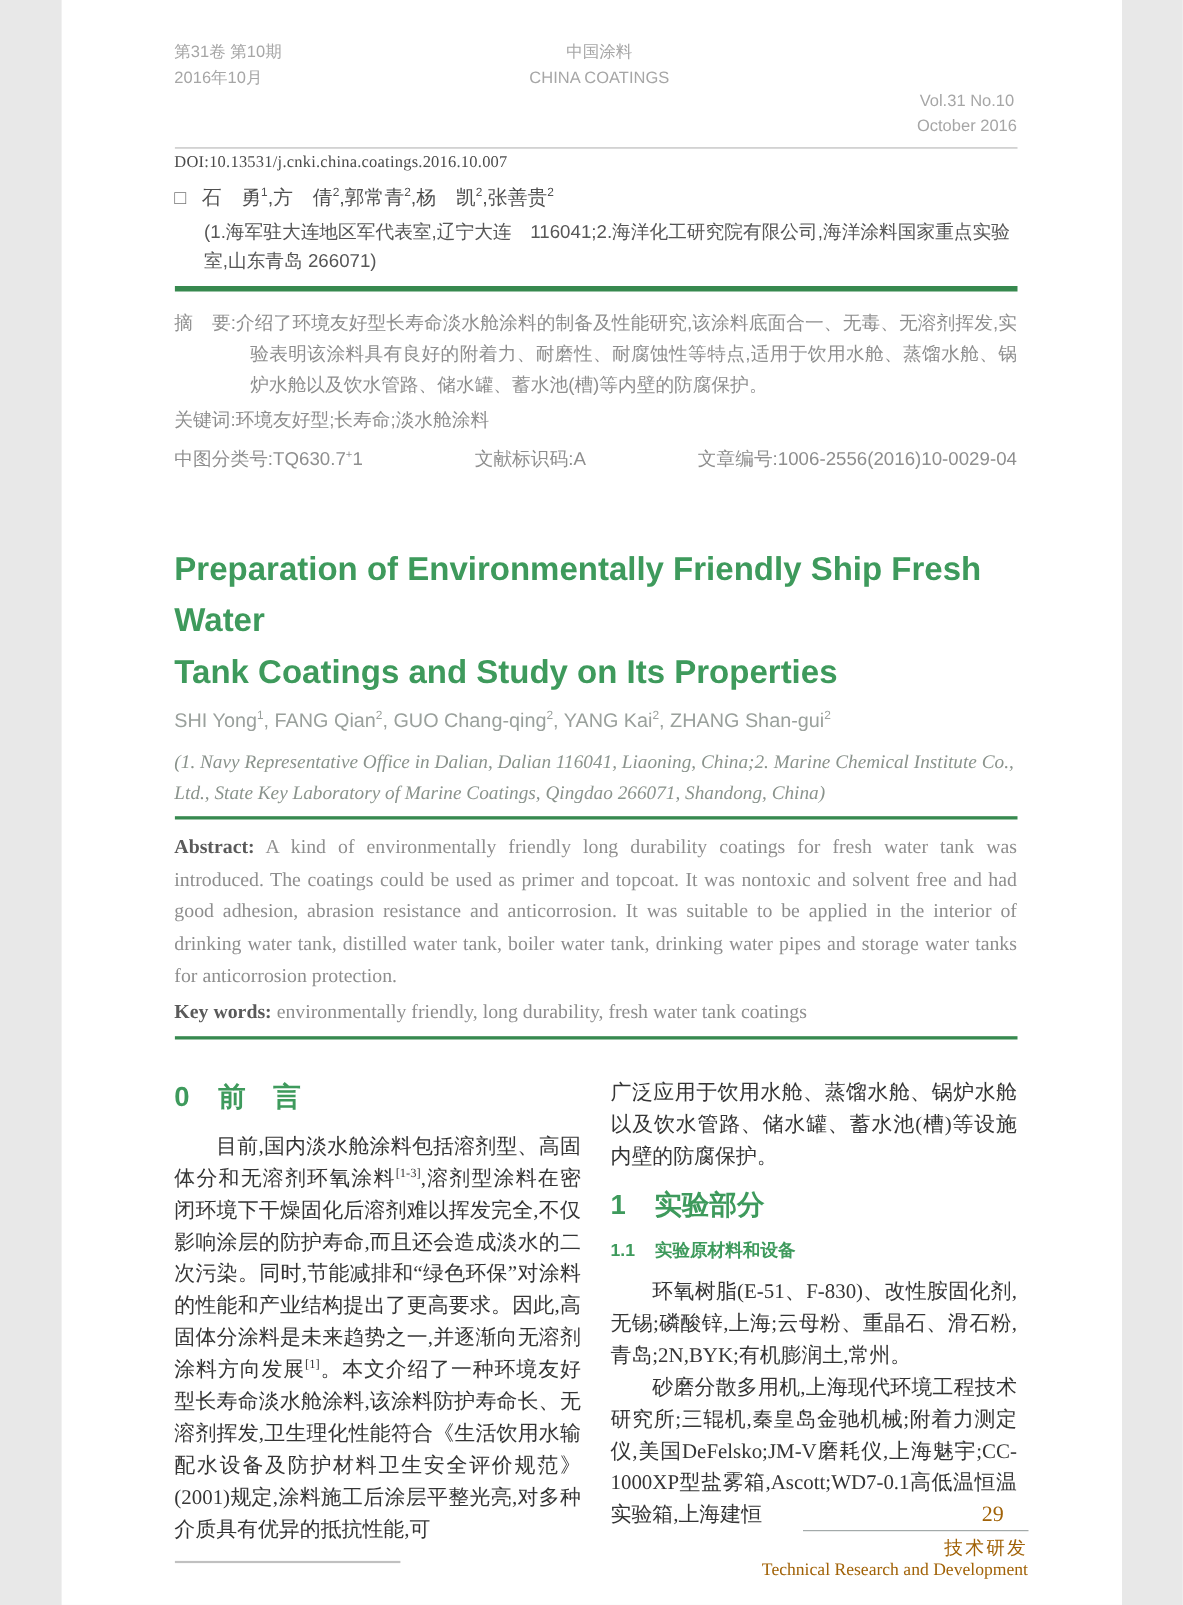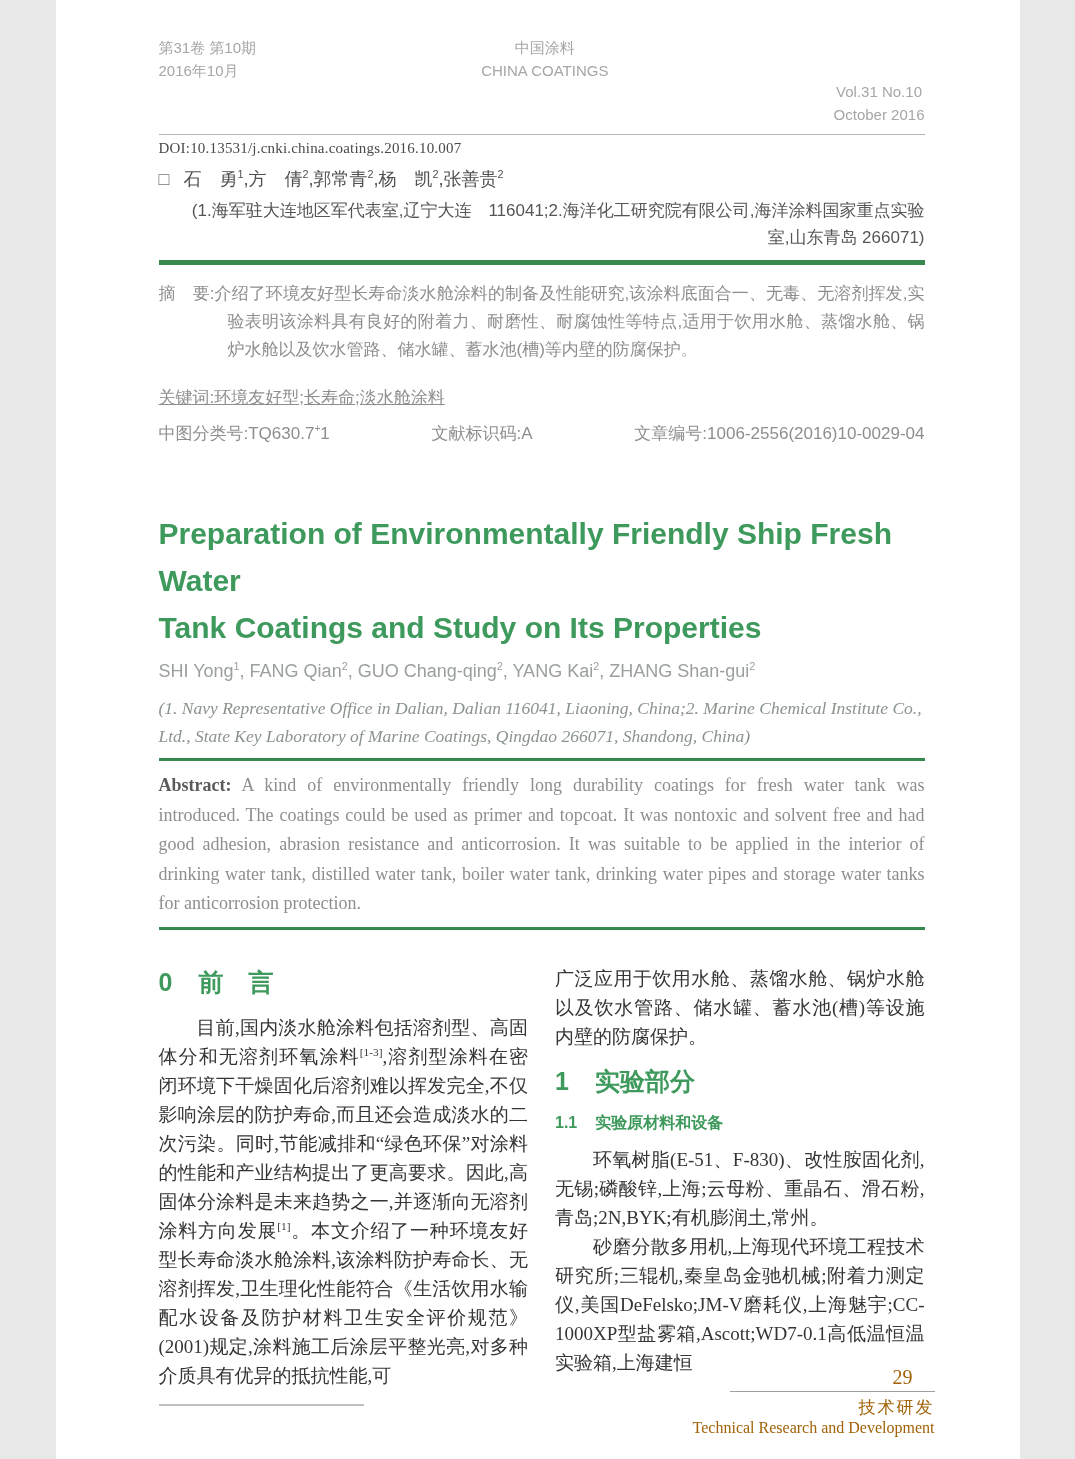--- a/index.html
+++ b/index.html
@@ -26,28 +26,28 @@
   .doi { margin-top:5px; font-size:15px; color:#4a4a4a; letter-spacing:.2px; }
 
   
   .title-cn { margin:62px 0 6px 0;
     font-family:"Liberation Sans", sans-serif; font-weight:700;
     font-size:47px; line-height:63px; letter-spacing:3px; color:#3e9a5c; }
   .authors-cn { margin-top:10px; font-family:"Liberation Sans", sans-serif;
     font-size:18px; color:#4f4f4f; }
   .authors-cn .marker { margin-right:14px; color:#777; }
   .affil-cn { margin-top:6px; padding-left:27px; font-family:"Liberation Sans", sans-serif;
-    font-size:17px; line-height:27px; color:#565656;text-align:right; }
+    font-size:17px; line-height:27px; color:#565656; }
   .bar-green { margin-top:9px; height:5px; background:#37894f; }
 
   
   .abs-cn { margin-top:15px; font-family:"Liberation Sans", sans-serif;
     font-size:17px; line-height:28px; color:#8e8e8e; }
   .hang { padding-left:69px; text-indent:-69px; text-align:justify; }
-  .kw-cn { margin-top:20px;text-decoration:underline; }
+  .kw-cn { margin-top:4px; }
   .meta-row { margin-top:8px; display:flex; justify-content:space-between; }
 
   
   .title-en { margin-top:62px; font-family:"Liberation Sans", sans-serif;
     font-weight:700; font-size:30px; line-height:47px; color:#3e9a5c; }
   .authors-en { margin-top:10px; font-family:"Liberation Sans", sans-serif;
     font-size:18px; color:#9aa09c; }
   .affil-en { margin-top:12px; font-style:italic; font-size:17.5px;
     line-height:28px; color:#8a938c; }
   .rule-green { margin-top:8px; height:3px; background:#37894f; }
@@ -127,20 +127,21 @@
 
   <div class="authors-en">
     <span>SHI Yong</span><sup>1</sup><span>, </span><span>FANG Qian</span><sup>2</sup><span>, </span><span>GUO Chang-qing</span><sup>2</sup><span>, </span><span>YANG Kai</span><sup>2</sup><span>, </span><span>ZHANG Shan-gui</span><sup>2</sup>
   </div>
 
   <div class="affil-en">(1. Navy Representative Office in Dalian, Dalian 116041, Liaoning, China;2. Marine Chemical Institute Co., Ltd., State Key Laboratory of Marine Coatings, Qingdao 266071, Shandong, China)</div>
 
   <div class="rule-green"></div>
 
   <p class="abs-en"><span class="lbl-en">Abstract:</span><span> A kind of environmentally friendly long durability coatings for fresh water tank was introduced. The coatings could be used as primer and topcoat. It was nontoxic and solvent free and had good adhesion, abrasion resistance and anticorrosion. It was suitable to be applied in the interior of drinking water tank, distilled water tank, boiler water tank, drinking water pipes and storage water tanks for anticorrosion protection.</span></p>
+  <p class="kw-en"><span class="lbl-en">Key words:</span><span> environmentally friendly, long durability, fresh water tank coatings</span></p>
 
   <div class="rule-green"></div>
 
   <div class="columns">
     <div class="col">
       <div class="h-sec h0"><span class="num">0</span><span>前　言</span></div>
       <p class="ind"><span>目前,国内淡水舱涂料包括溶剂型、高固体分和无溶剂环氧涂料</span><sup>[1-3]</sup><span>,溶剂型涂料在密闭环境下干燥固化后溶剂难以挥发完全,不仅影响涂层的防护寿命,而且还会造成淡水的二次污染。同时,节能减排和“绿色环保”对涂料的性能和产业结构提出了更高要求。因此,高固体分涂料是未来趋势之一,并逐渐向无溶剂涂料方向发展</span><sup>[1]</sup><span>。本文介绍了一种环境友好型长寿命淡水舱涂料,该涂料防护寿命长、无溶剂挥发,卫生理化性能符合《生活饮用水输配水设备及防护材料卫生安全评价规范》(2001)规定,涂料施工后涂层平整光亮,对多种介质具有优异的抵抗性能,可</span></p>
     </div>
     <div class="col">
       <p class="cont">广泛应用于饮用水舱、蒸馏水舱、锅炉水舱以及饮水管路、储水罐、蓄水池(槽)等设施内壁的防腐保护。</p>

